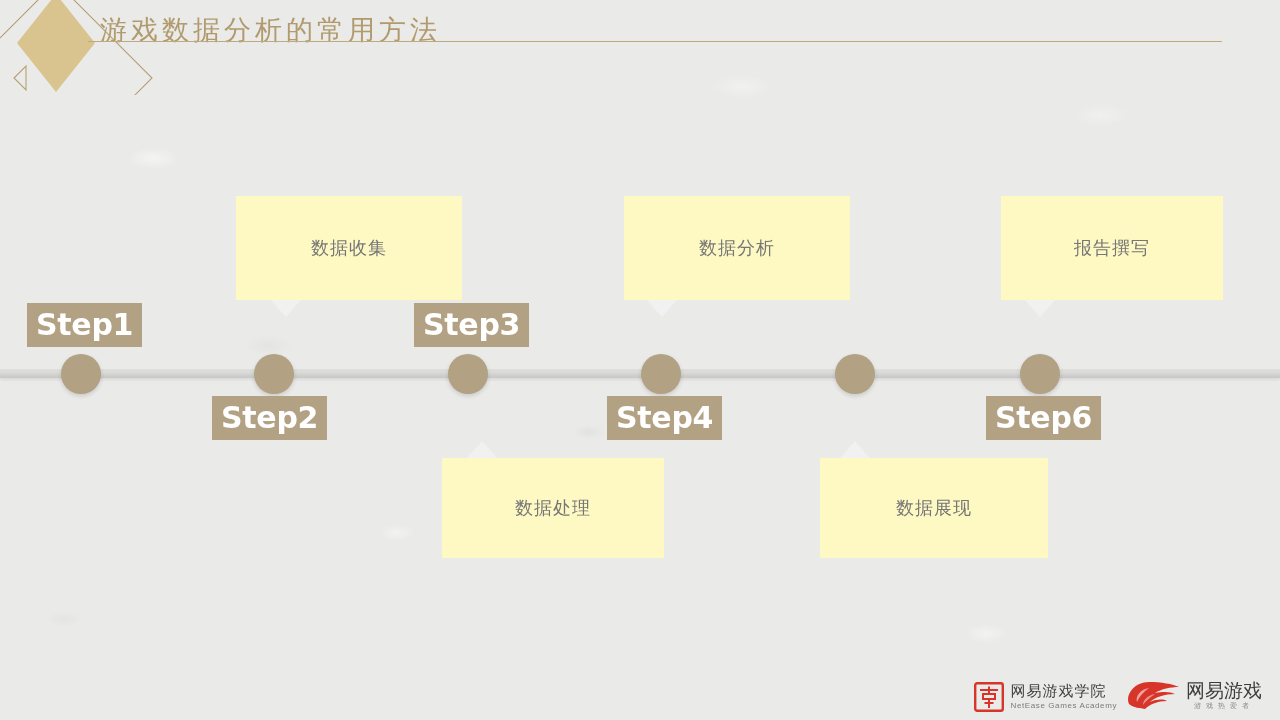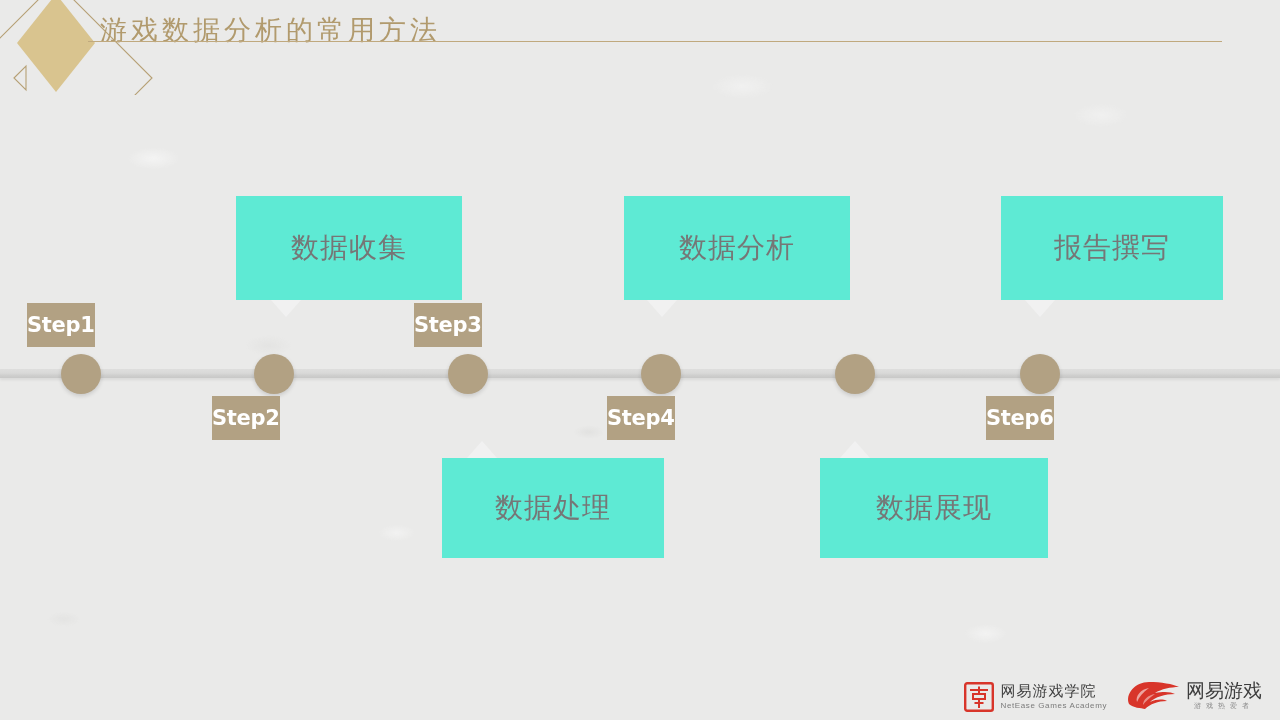--- a/index.html
+++ b/index.html
@@ -87,36 +87,36 @@
     box-shadow: 0 2px 4px rgba(0,0,0,.14);
     transform: translate(-20px, -20px);
     top: 374px;
   }
 
   
   .step-chip {
     position: absolute;
     background: #b2a183;
     color: #ffffff;
-    font-size: 21px;
+    font-size: 30px;
     font-weight: bold;
     line-height: 44px;
     height: 44px;
-    padding: 0 0;
+    padding: 0 9px;
     white-space: nowrap;
     font-family: "DejaVu Sans", "Liberation Sans", sans-serif;
     letter-spacing: -0.3px;
   }
 
   
   .bubble {
     position: absolute;
-    background: #5eead4;
+    background: #fef9c3;
     color: #767676;
-    font-size: 28px;
+    font-size: 18px;
     display: flex;
     align-items: center;
     justify-content: center;
     white-space: nowrap;
     font-family: "DejaVu Sans", "Liberation Sans", sans-serif;
     letter-spacing: 1px;
   }
   .bubble .tail {
     position: absolute;
     width: 0; height: 0;
@@ -132,21 +132,21 @@
     border-bottom: 17px solid #f1f1f1;
   }
 
   
   .logos {
     position: absolute;
     right: 18px;
     bottom: 8px;
     display: flex;
     align-items: flex-end;
-    gap: 18px;
+    gap: 8px;
   }
   .logo-academy {
     display: flex;
     align-items: center;
     gap: 7px;
   }
   .academy-text .cn {
     font-size: 15px;
     color: #3f3f3f;
     letter-spacing: 1px;

